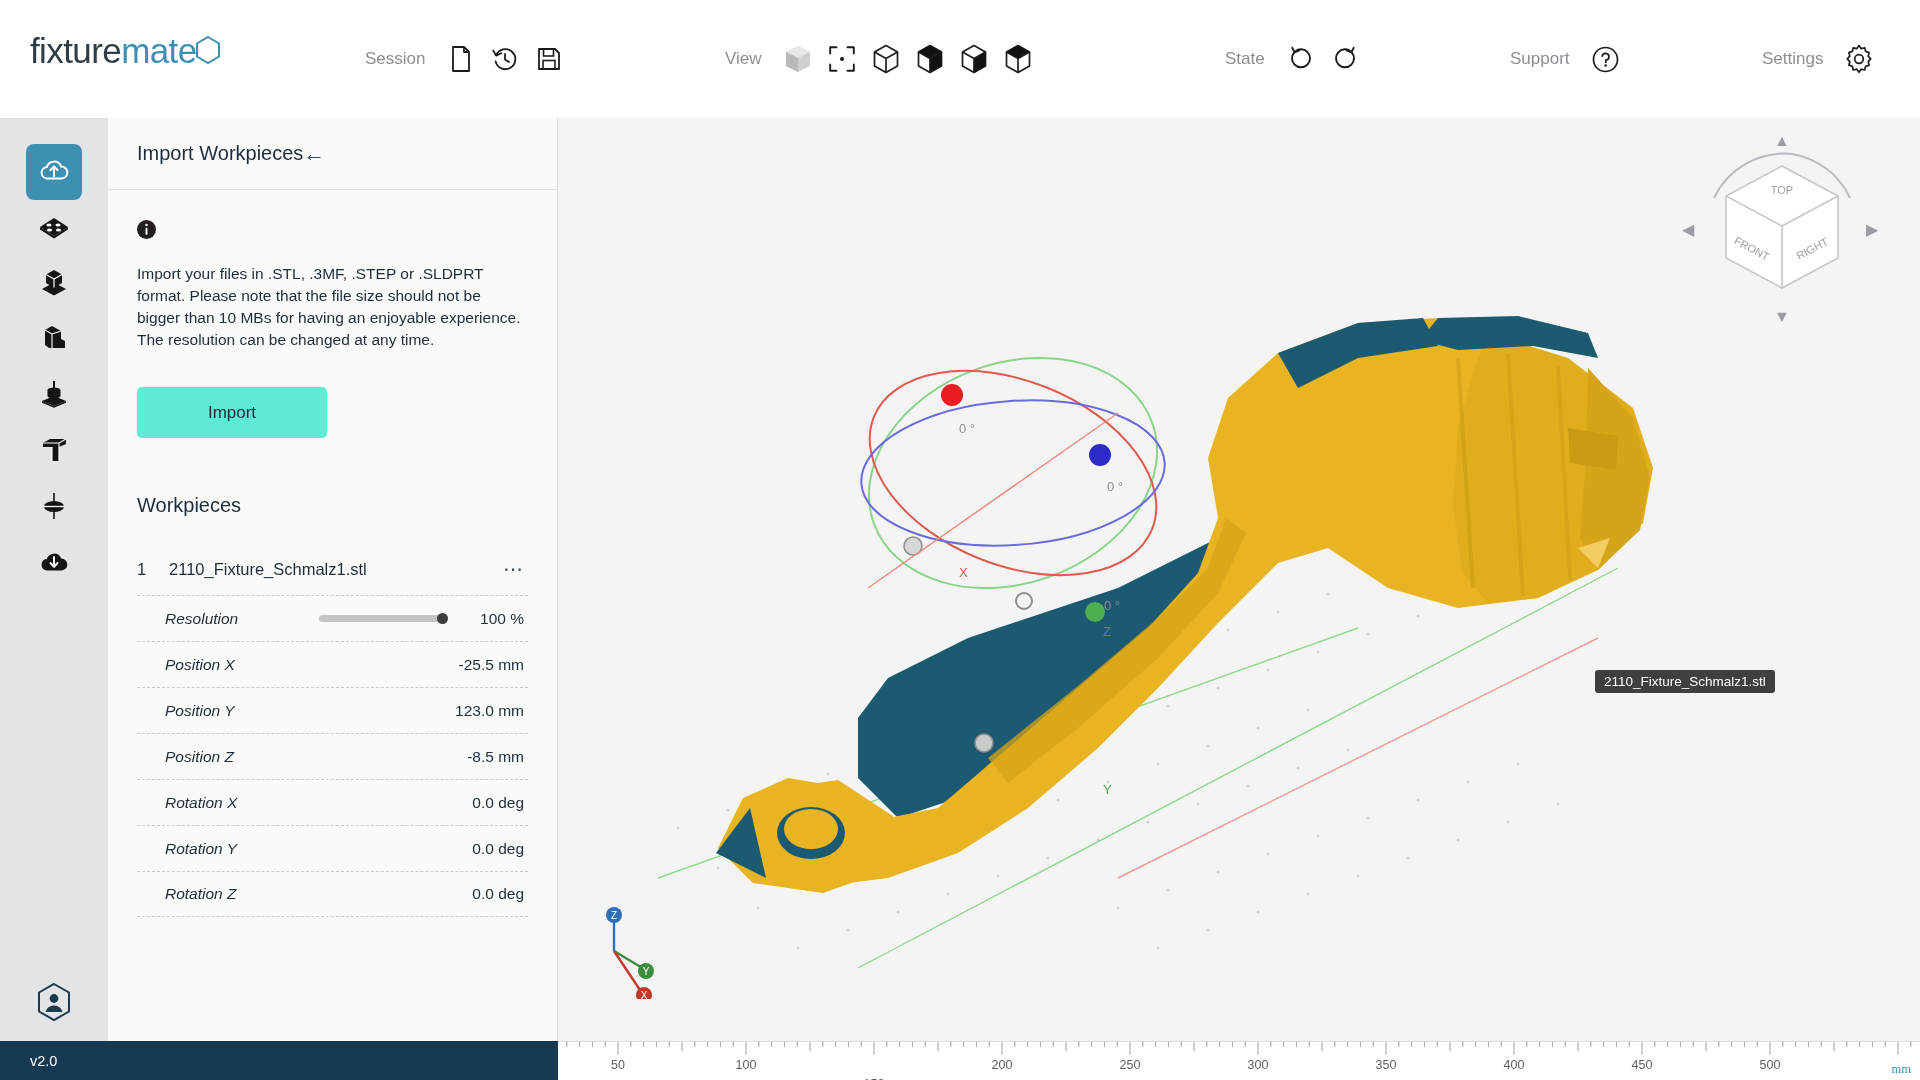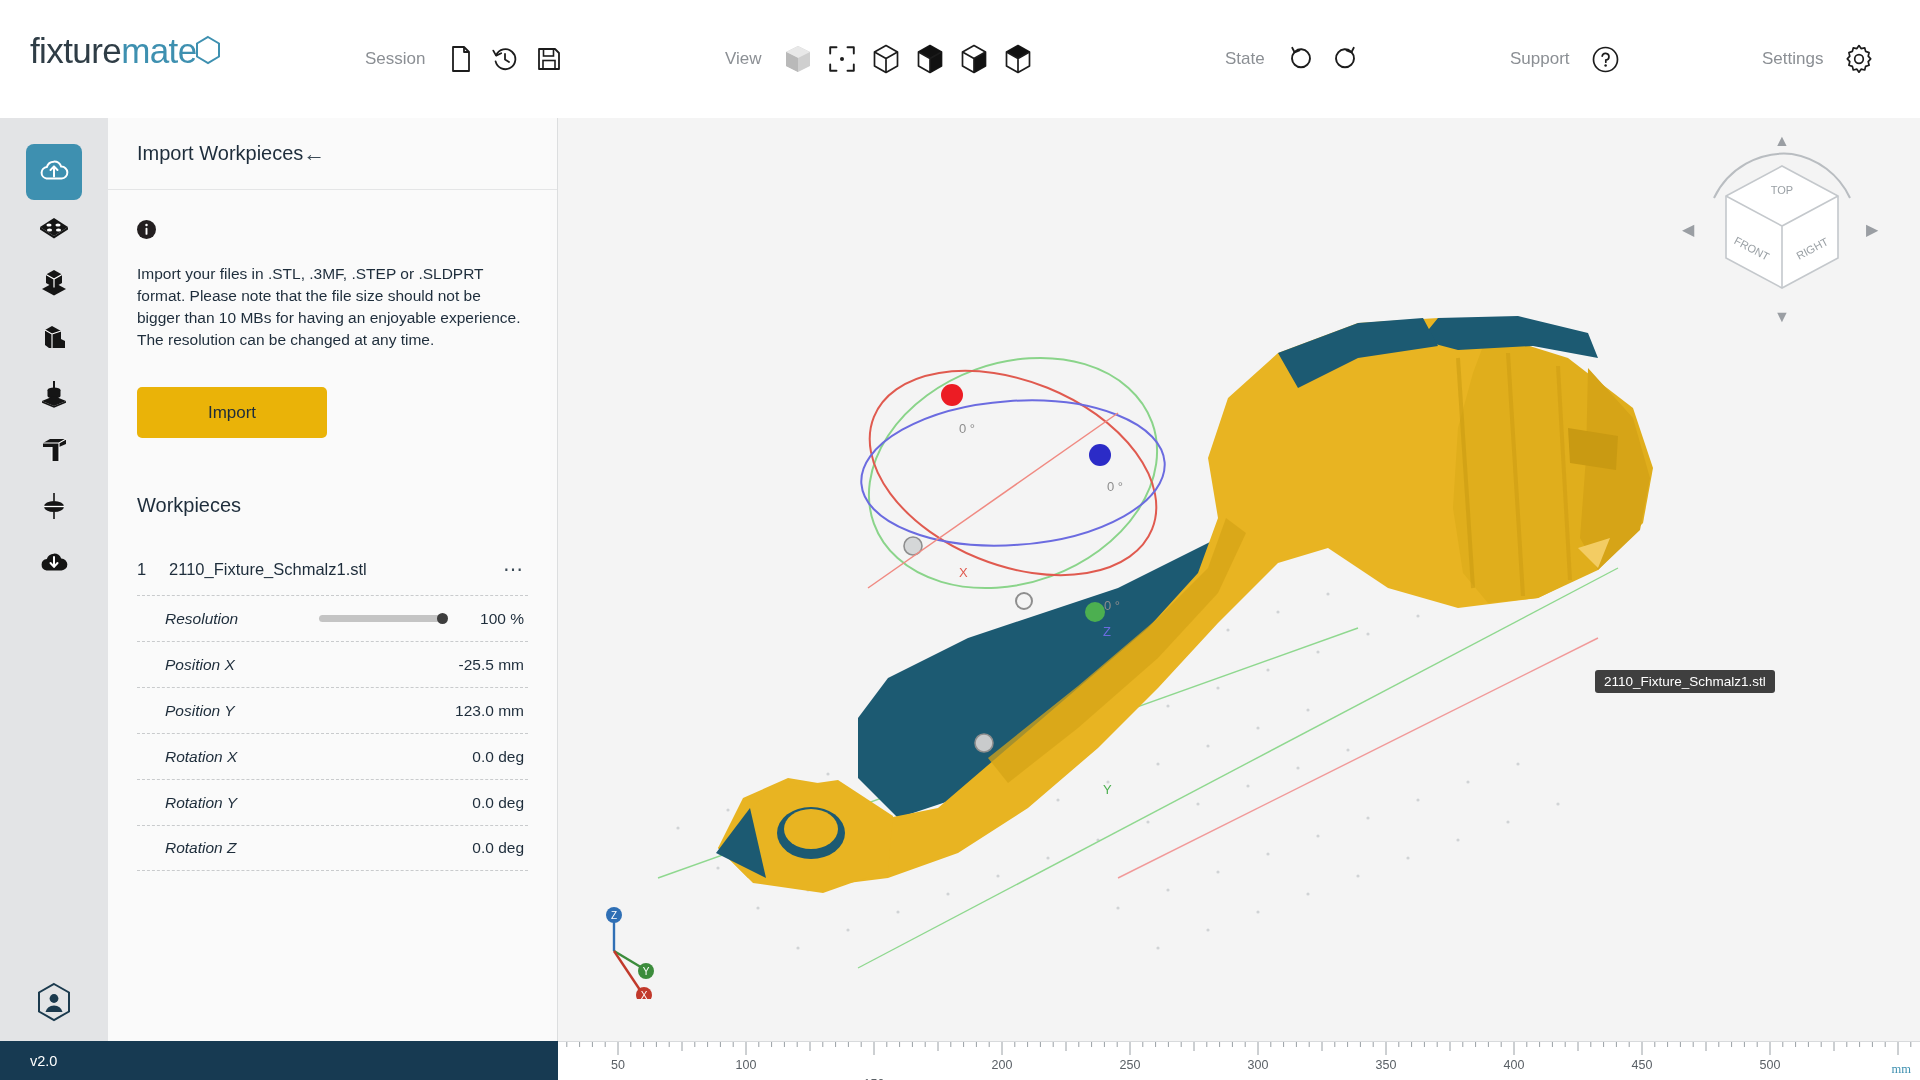--- a/index.html
+++ b/index.html
@@ -59,21 +59,21 @@
     height:72px; border-bottom:1px solid #e4e5e6;
     display:flex; align-items:center; padding:0 26px 0 29px;
     justify-content:flex-start;
   }
   .panel-title { font-size:20px; color:#1e2d3b; font-weight:400; }
   .back-arrow { font-size:22px; color:#3b4a56; cursor:pointer; line-height:1; }
   .panel-body { padding:30px 29px 0 29px; }
   .info-icon { margin-bottom:20px; }
   .info-text { font-size:15.5px; line-height:1.42; color:#1e2d3b; width:390px; }
   .import-btn {
-    margin-top:36px; width:190px; height:51px; background:#eab308;
+    margin-top:36px; width:190px; height:51px; background:#5eead4;
     border:none; border-radius:5px; font-size:17px; color:#1e2d3b;
     font-family:"Liberation Sans", sans-serif; cursor:pointer;
   }
 
   .wp-title { margin-top:56px; font-size:20px; color:#1e2d3b; }
 
   .wp-row {
     margin-top:40px; display:flex; align-items:center; gap:22px;
     padding-right:4px;
   }
@@ -392,20 +392,24 @@
         <div class="prop">
           <span class="prop-label">Position X</span>
           <span class="prop-value">-25.5 mm</span>
         </div>
 
         <div class="prop">
           <span class="prop-label">Position Y</span>
           <span class="prop-value">123.0 mm</span>
         </div>
 
+        <div class="prop">
+          <span class="prop-label">Position Z</span>
+          <span class="prop-value">-8.5 mm</span>
+        </div>
 
         <div class="prop">
           <span class="prop-label">Rotation X</span>
           <span class="prop-value">0.0 deg</span>
         </div>
 
         <div class="prop">
           <span class="prop-label">Rotation Y</span>
           <span class="prop-value">0.0 deg</span>
         </div>

